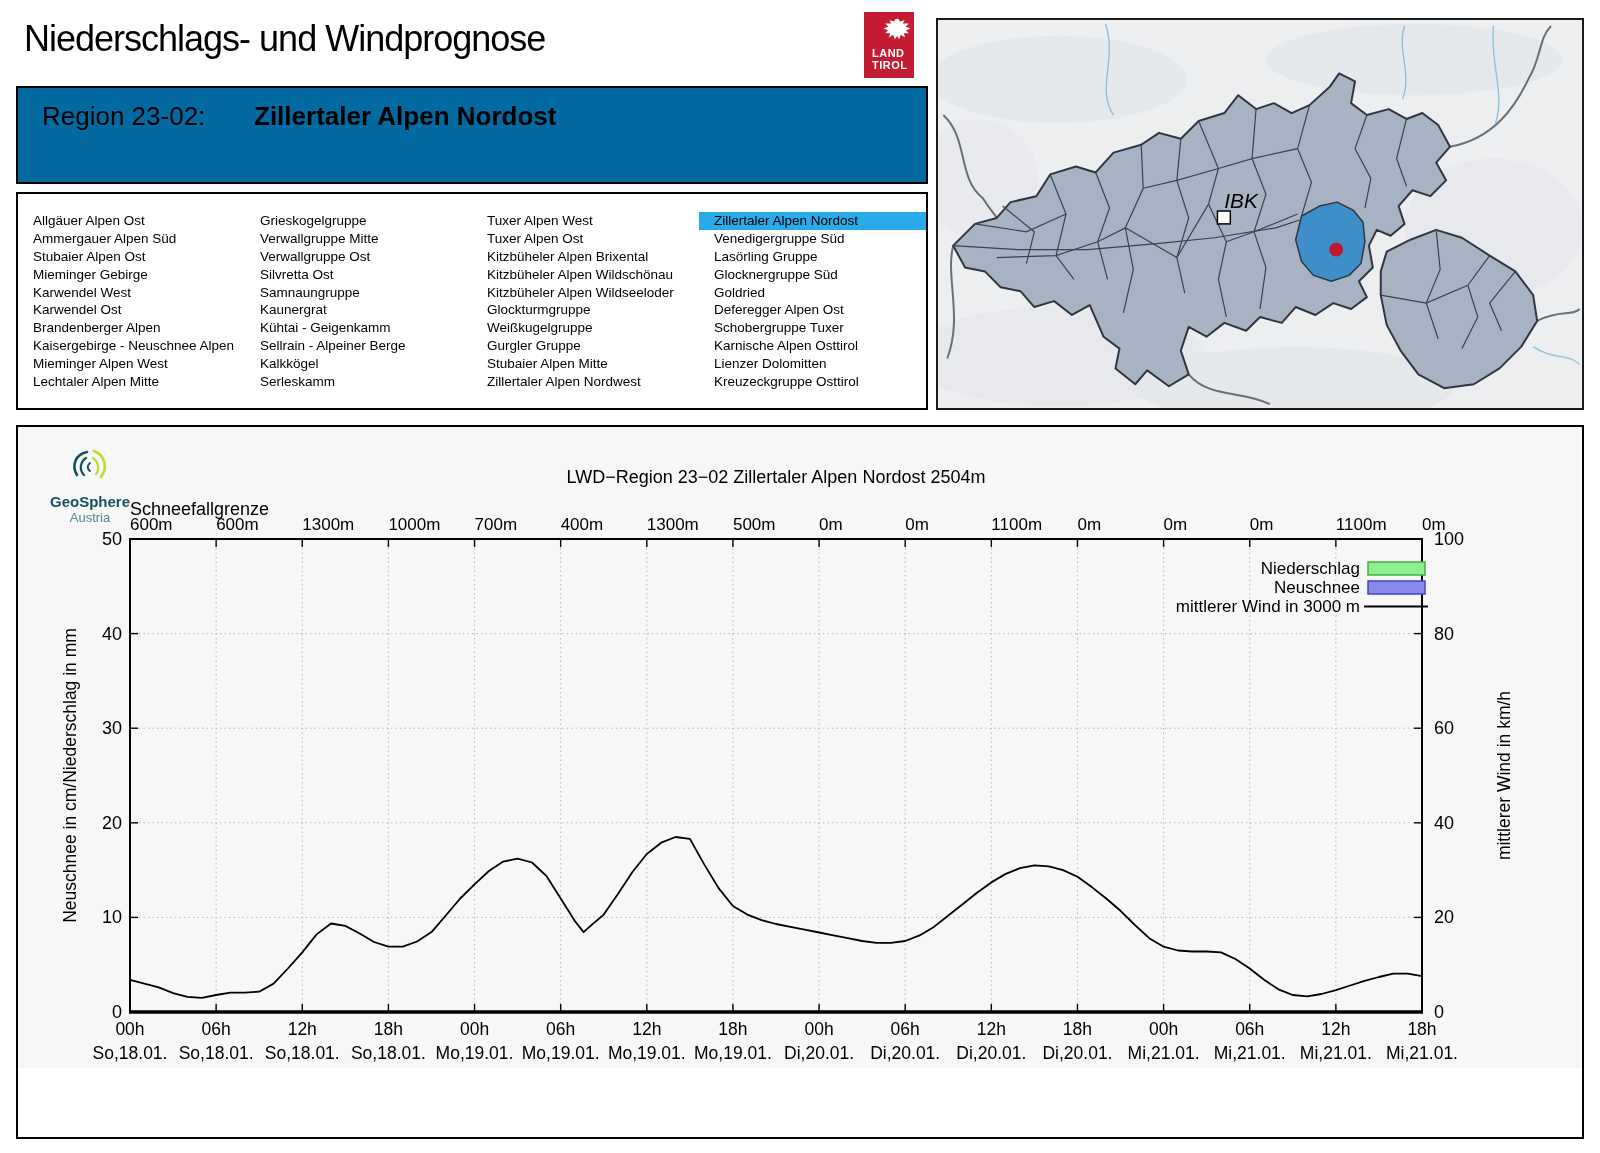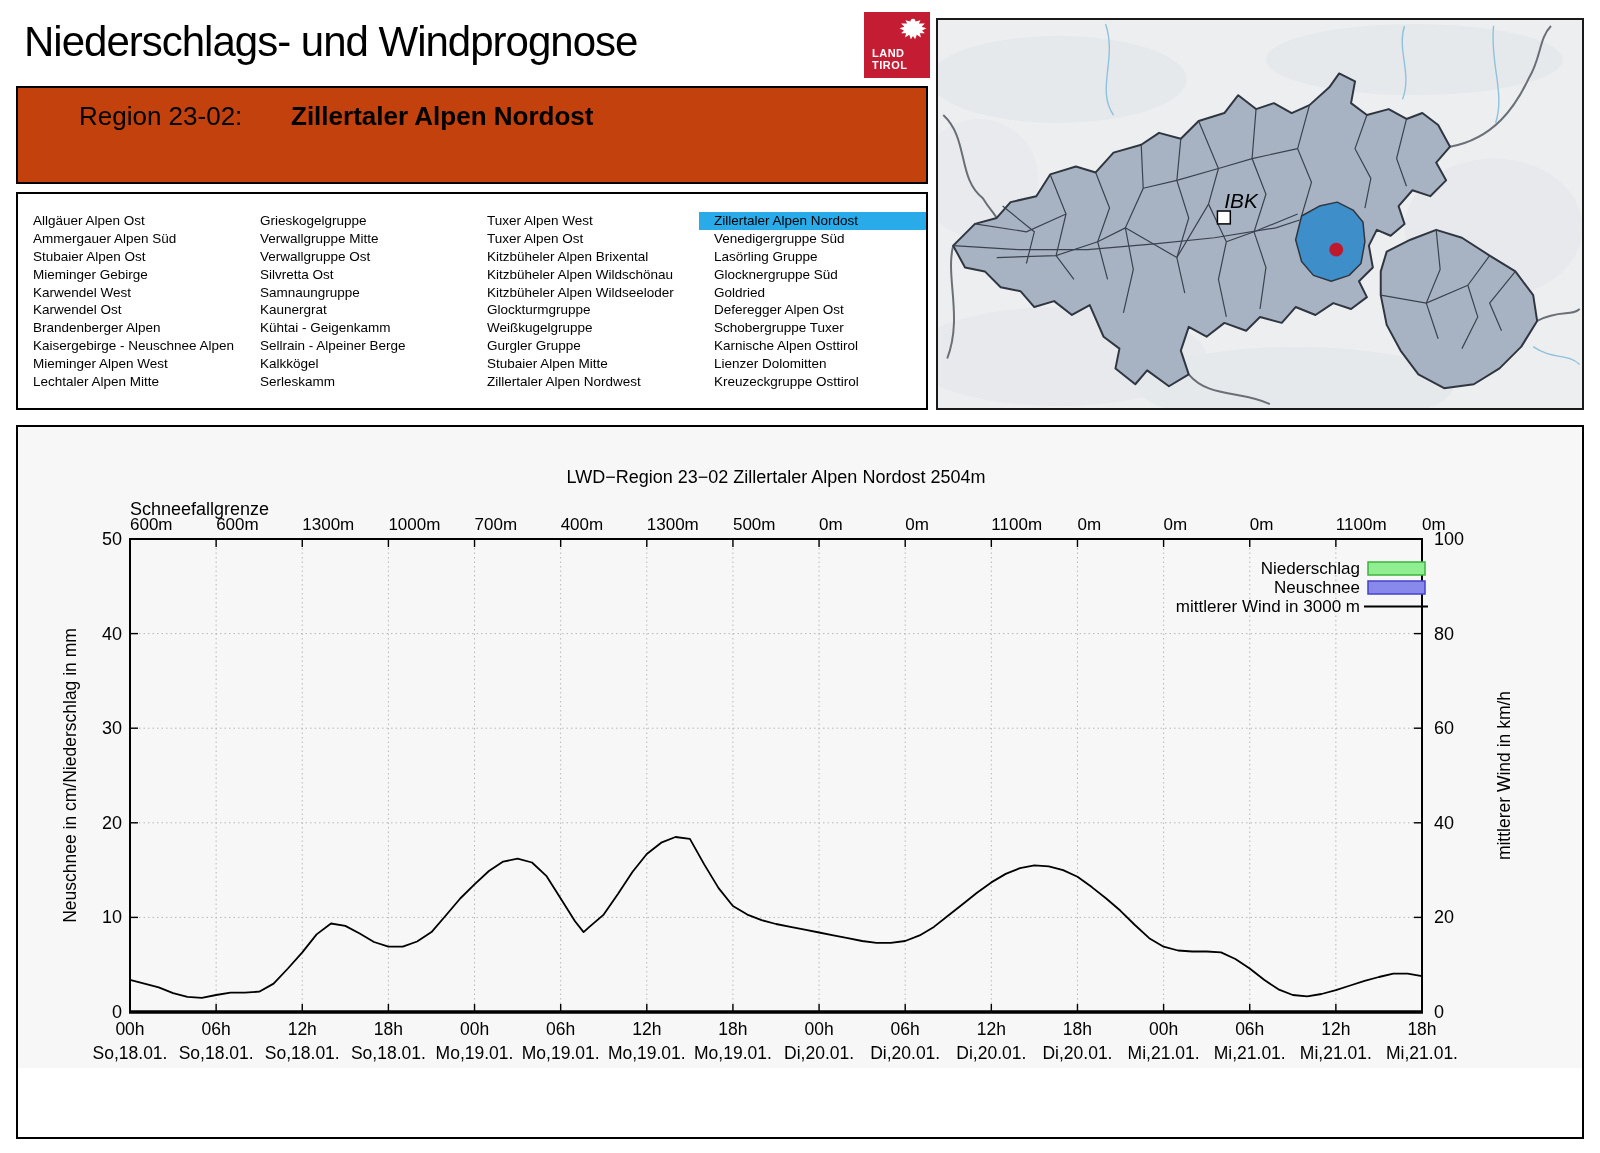--- a/index.html
+++ b/index.html
@@ -1,30 +1,30 @@
 <!DOCTYPE html>
 <html><head>
 <meta charset="utf-8">
 <style>
   html,body{margin:0;padding:0;}
   body{width:1600px;height:1153px;position:relative;background:#fff;
        font-family:"Liberation Sans",sans-serif;color:#000;overflow:hidden;}
   svg{font-family:"Liberation Sans",sans-serif;}
 
-  .page-title{position:absolute;left:24px;top:18px;font-size:42px;font-weight:400;
+  .page-title{position:absolute;left:24px;top:18px;font-size:36px;font-weight:400;
               letter-spacing:-1px;margin:0;}
 
-  .land-logo{position:absolute;left:864px;top:12px;width:66px;height:66px;background:#c31c33;}
+  .land-logo{position:absolute;left:864px;top:12px;width:50px;height:66px;background:#c31c33;}
   .land-logo svg{position:absolute;right:3px;top:3px;}
   .land-text{position:absolute;left:8px;bottom:6px;color:#fff;font-size:11px;font-weight:bold;
              line-height:1.15;letter-spacing:.5px;}
   .land-text span{display:block;}
 
-  .info-box{position:absolute;left:16px;top:86px;width:912px;height:98px;background:#c2410c;
-            border:2px solid #000;box-sizing:border-box;padding-left:37px;}
+  .info-box{position:absolute;left:16px;top:86px;width:912px;height:98px;background:#0369a1;
+            border:2px solid #000;box-sizing:border-box;}
   .info-row{display:flex;margin-left:24px;font-size:26px;}
   .info-row.first{margin-top:13px;margin-bottom:9px;}
   .info-label{width:212px;}
   .info-value{font-weight:bold;}
 
   .region-table{position:absolute;left:16px;top:192px;width:912px;height:218px;background:#fff;
                 border:2px solid #000;box-sizing:border-box;display:grid;
                 grid-template-rows:repeat(10,1fr);grid-auto-flow:column;grid-auto-columns:1fr;
                 padding:18px 0;}
   .region-cell{font-size:13.5px;display:flex;align-items:center;padding-left:15px;white-space:nowrap;}
@@ -308,13 +308,26 @@
       <text x="887.2" y="632" text-anchor="middle" font-size="17.5">Di,20.01.</text>
       <text x="973.3333333333334" y="632" text-anchor="middle" font-size="17.5">Di,20.01.</text>
       <text x="1059.4666666666667" y="632" text-anchor="middle" font-size="17.5">Di,20.01.</text>
       <text x="1145.6" y="632" text-anchor="middle" font-size="17.5">Mi,21.01.</text>
       <text x="1231.7333333333333" y="632" text-anchor="middle" font-size="17.5">Mi,21.01.</text>
       <text x="1317.8666666666666" y="632" text-anchor="middle" font-size="17.5">Mi,21.01.</text>
       <text x="1404" y="632" text-anchor="middle" font-size="17.5">Mi,21.01.</text>
       <text x="58" y="348.5" transform="rotate(-90 58 348.5)" text-anchor="middle" font-size="17.5">Neuschnee in cm/Niederschlag in mm</text>
       <text x="1492" y="348.5" transform="rotate(-90 1492 348.5)" text-anchor="middle" font-size="17.5">mittlerer Wind in km/h</text>
     </svg>
+  <div class="geosphere">
+    <svg width="46" height="40" viewBox="0 0 46 36">
+      <g fill="none" stroke-linecap="round">
+        <path d="M20 3 C9 5 4 16 10 26" stroke="#16525e" stroke-width="2.6"></path>
+        <path d="M27 2 C38 6 41 19 34 28" stroke="#c3d82e" stroke-width="2.6"></path>
+        <path d="M19 9 C13 13 12 21 17 26" stroke="#16525e" stroke-width="2.2"></path>
+        <path d="M26 9 C31 12 33 20 29 25" stroke="#c3d82e" stroke-width="2.2"></path>
+        <path d="M23 14 C20 16 20 20 23 22" stroke="#16525e" stroke-width="2"></path>
+      </g>
+    </svg>
+    <div class="gs-name">GeoSphere</div>
+    <div class="gs-country">Austria</div>
+  </div>
 </div>
 
 </body></html>

